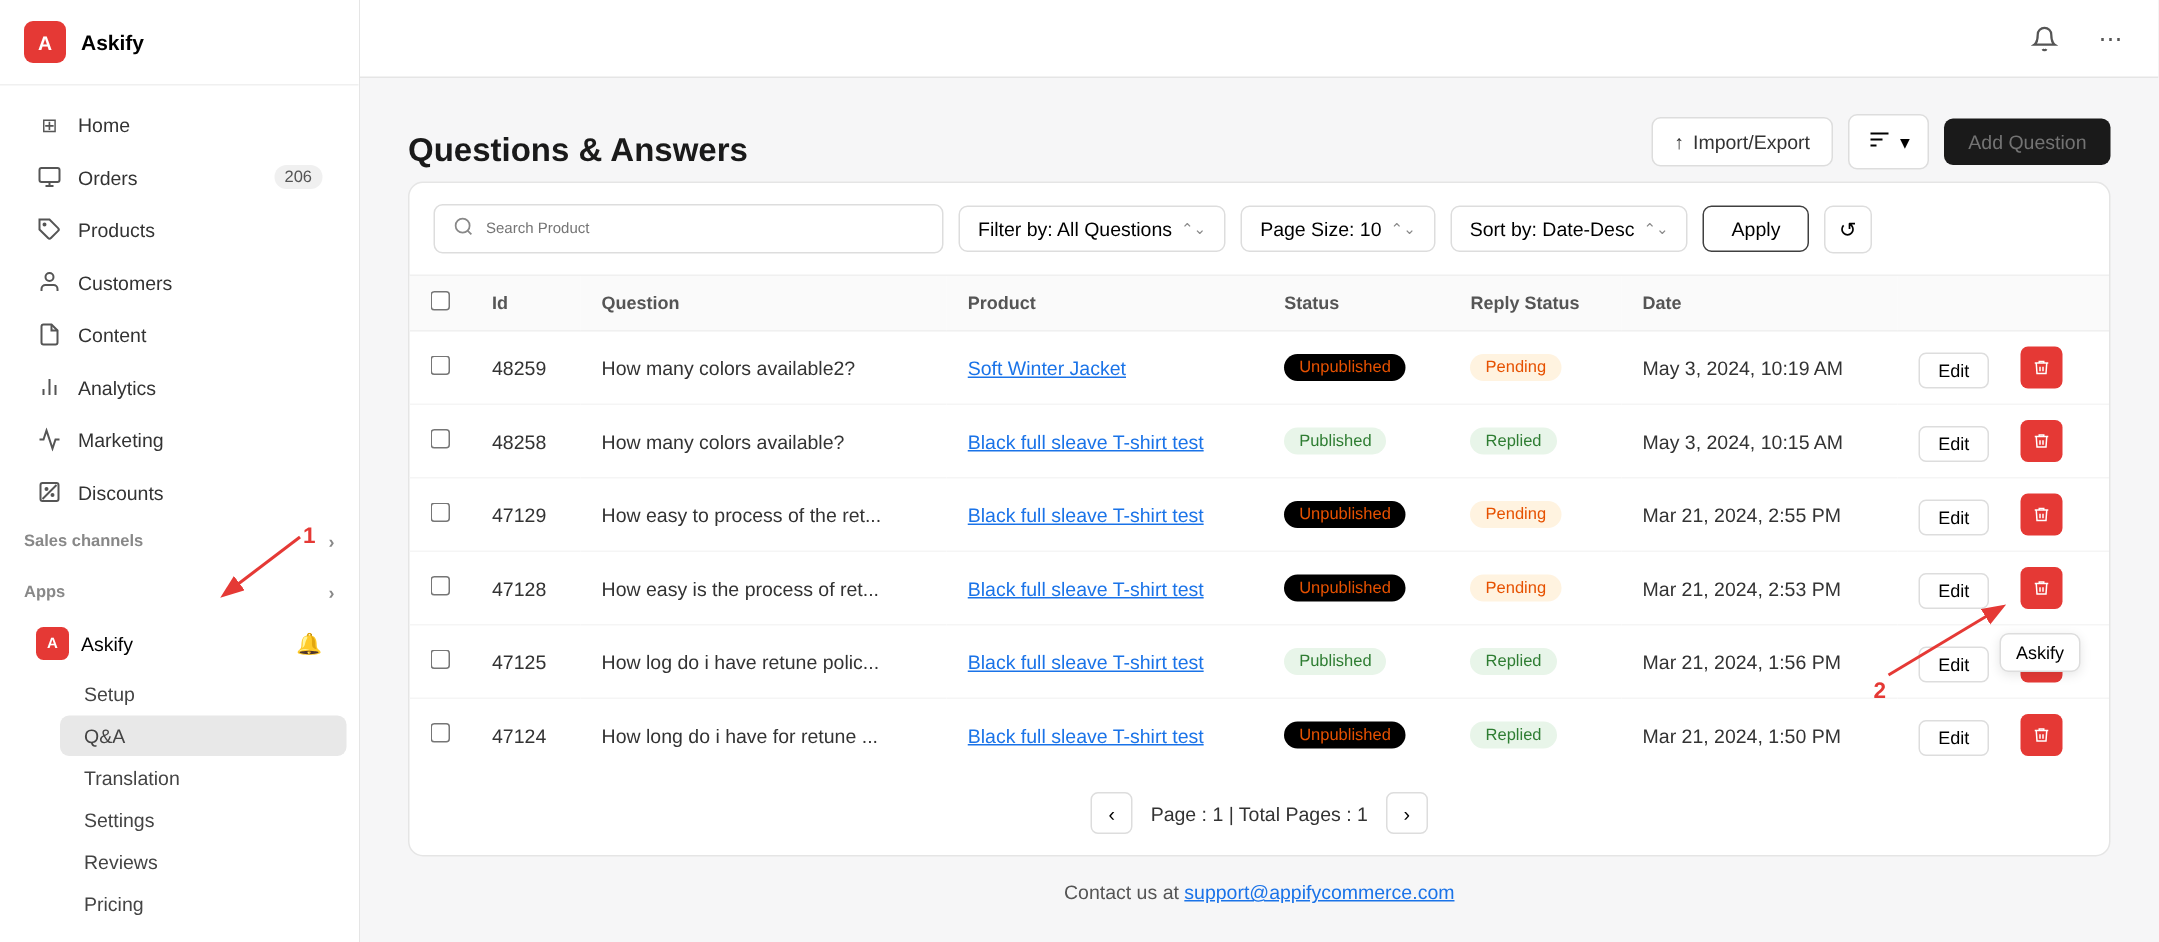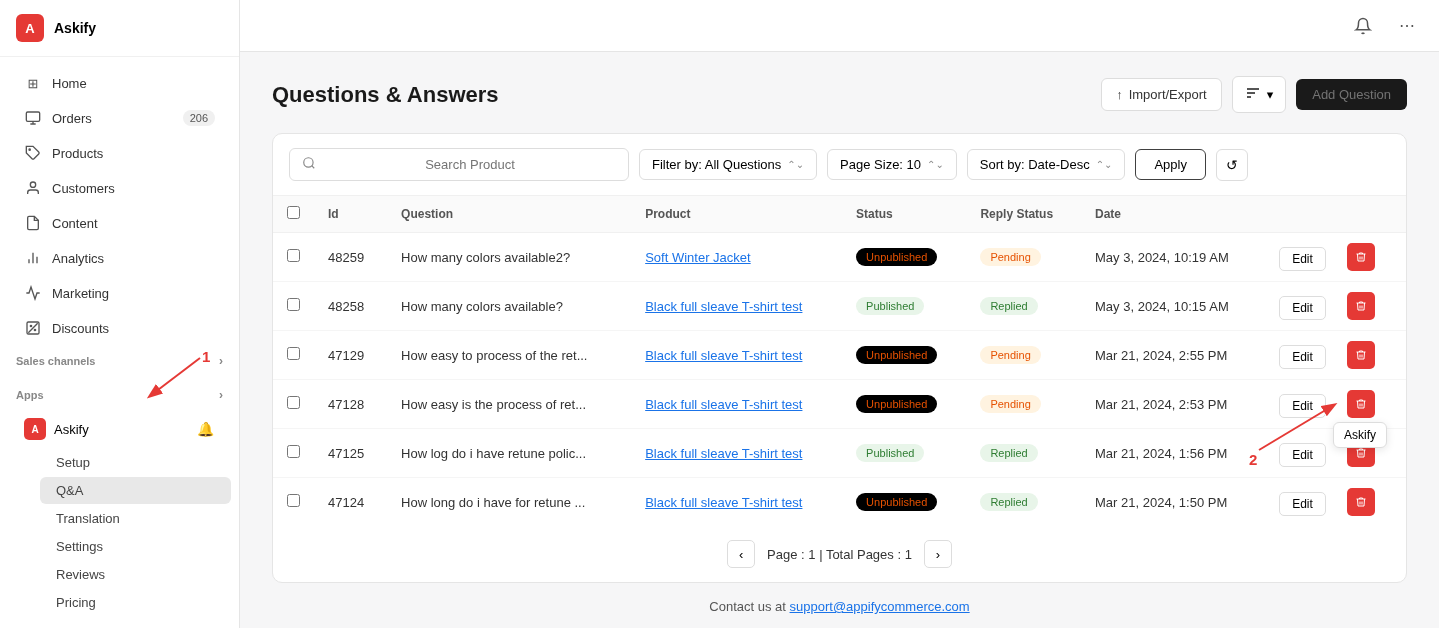--- a/index.html
+++ b/index.html
@@ -25,32 +25,32 @@
     .sub-menu-item { padding: 6px 16px; cursor: pointer; color: #444; font-size: 13px; border-radius: 6px; margin: 1px 0; }
     .sub-menu-item.active { background: #e8e8e8; font-weight: 500; }
 
     
     .main { flex: 1; display: flex; flex-direction: column; overflow: hidden; }
     .topbar { height: 52px; background: #fff; border-bottom: 1px solid #e5e5e5; display: flex; align-items: center; justify-content: flex-end; padding: 0 16px; gap: 12px; }
     .topbar-icon { width: 32px; height: 32px; display: flex; align-items: center; justify-content: center; cursor: pointer; color: #555; font-size: 16px; }
     .content-area { flex: 1; overflow-y: auto; padding: 24px 32px; background: #f6f6f7; }
 
     
-    .page-header { display: flex; align-items: center; justify-content: space-between; margin-bottom: 20px; }
+    .page-header { display: flex; align-items: flex-end; justify-content: space-between; margin-bottom: 8px; }
     .page-title { font-size: 22px; font-weight: 700; color: #1a1a1a; }
     .header-actions { display: flex; align-items: center; gap: 10px; }
     .btn-import { display: flex; align-items: center; gap: 6px; padding: 8px 14px; border: 1px solid #ddd; border-radius: 6px; background: #fff; cursor: pointer; font-size: 13px; color: #333; }
     .btn-sort { display: flex; align-items: center; gap: 6px; padding: 8px 12px; border: 1px solid #ddd; border-radius: 6px; background: #fff; cursor: pointer; font-size: 13px; }
     .btn-add { padding: 8px 16px; border: none; border-radius: 6px; background: #1a1a1a; color: #737373; cursor: pointer; font-size: 13px; font-weight: 500; }
 
     
     .table-card { background: #fff; border-radius: 10px; border: 1px solid #e5e5e5; overflow: hidden; }
     .filters { display: flex; align-items: center; gap: 10px; padding: 14px 16px; border-bottom: 1px solid #f0f0f0; }
     .search-box { display: flex; align-items: center; gap: 8px; border: 1px solid #ddd; border-radius: 6px; padding: 7px 12px; background: #fff; flex: 0 0 340px; }
-    .search-box input { border: none; outline: none; font-size: 13px; width: 100%; color: #333; background: transparent; text-align: center; }
+    .search-box input { border: none; outline: none; font-size: 10px; width: 100%; color: #333; background: transparent; }
     .filter-select { display: flex; align-items: center; gap: 6px; border: 1px solid #ddd; border-radius: 6px; padding: 7px 12px; background: #fff; cursor: pointer; font-size: 13px; white-space: nowrap; }
     .filter-select .arrow { font-size: 10px; color: #888; }
     .btn-apply { padding: 7px 18px; background: #fff; border: 1px solid #404040; border-radius: 6px; cursor: pointer; font-size: 13px; font-weight: 500; }
     .btn-refresh { width: 32px; height: 32px; display: flex; align-items: center; justify-content: center; border: 1px solid #ddd; border-radius: 6px; cursor: pointer; background: #fff; font-size: 14px; }
 
     
     .qa-table { width: 100%; border-collapse: collapse; }
     .qa-table th { padding: 10px 14px; text-align: left; font-weight: 600; font-size: 12px; color: #555; border-bottom: 1px solid #f0f0f0; background: #fafafa; }
     .qa-table td { padding: 10px 14px; border-bottom: 1px solid #f5f5f5; font-size: 13px; color: #333; vertical-align: middle; }
     .qa-table tr:last-child td { border-bottom: none; }

